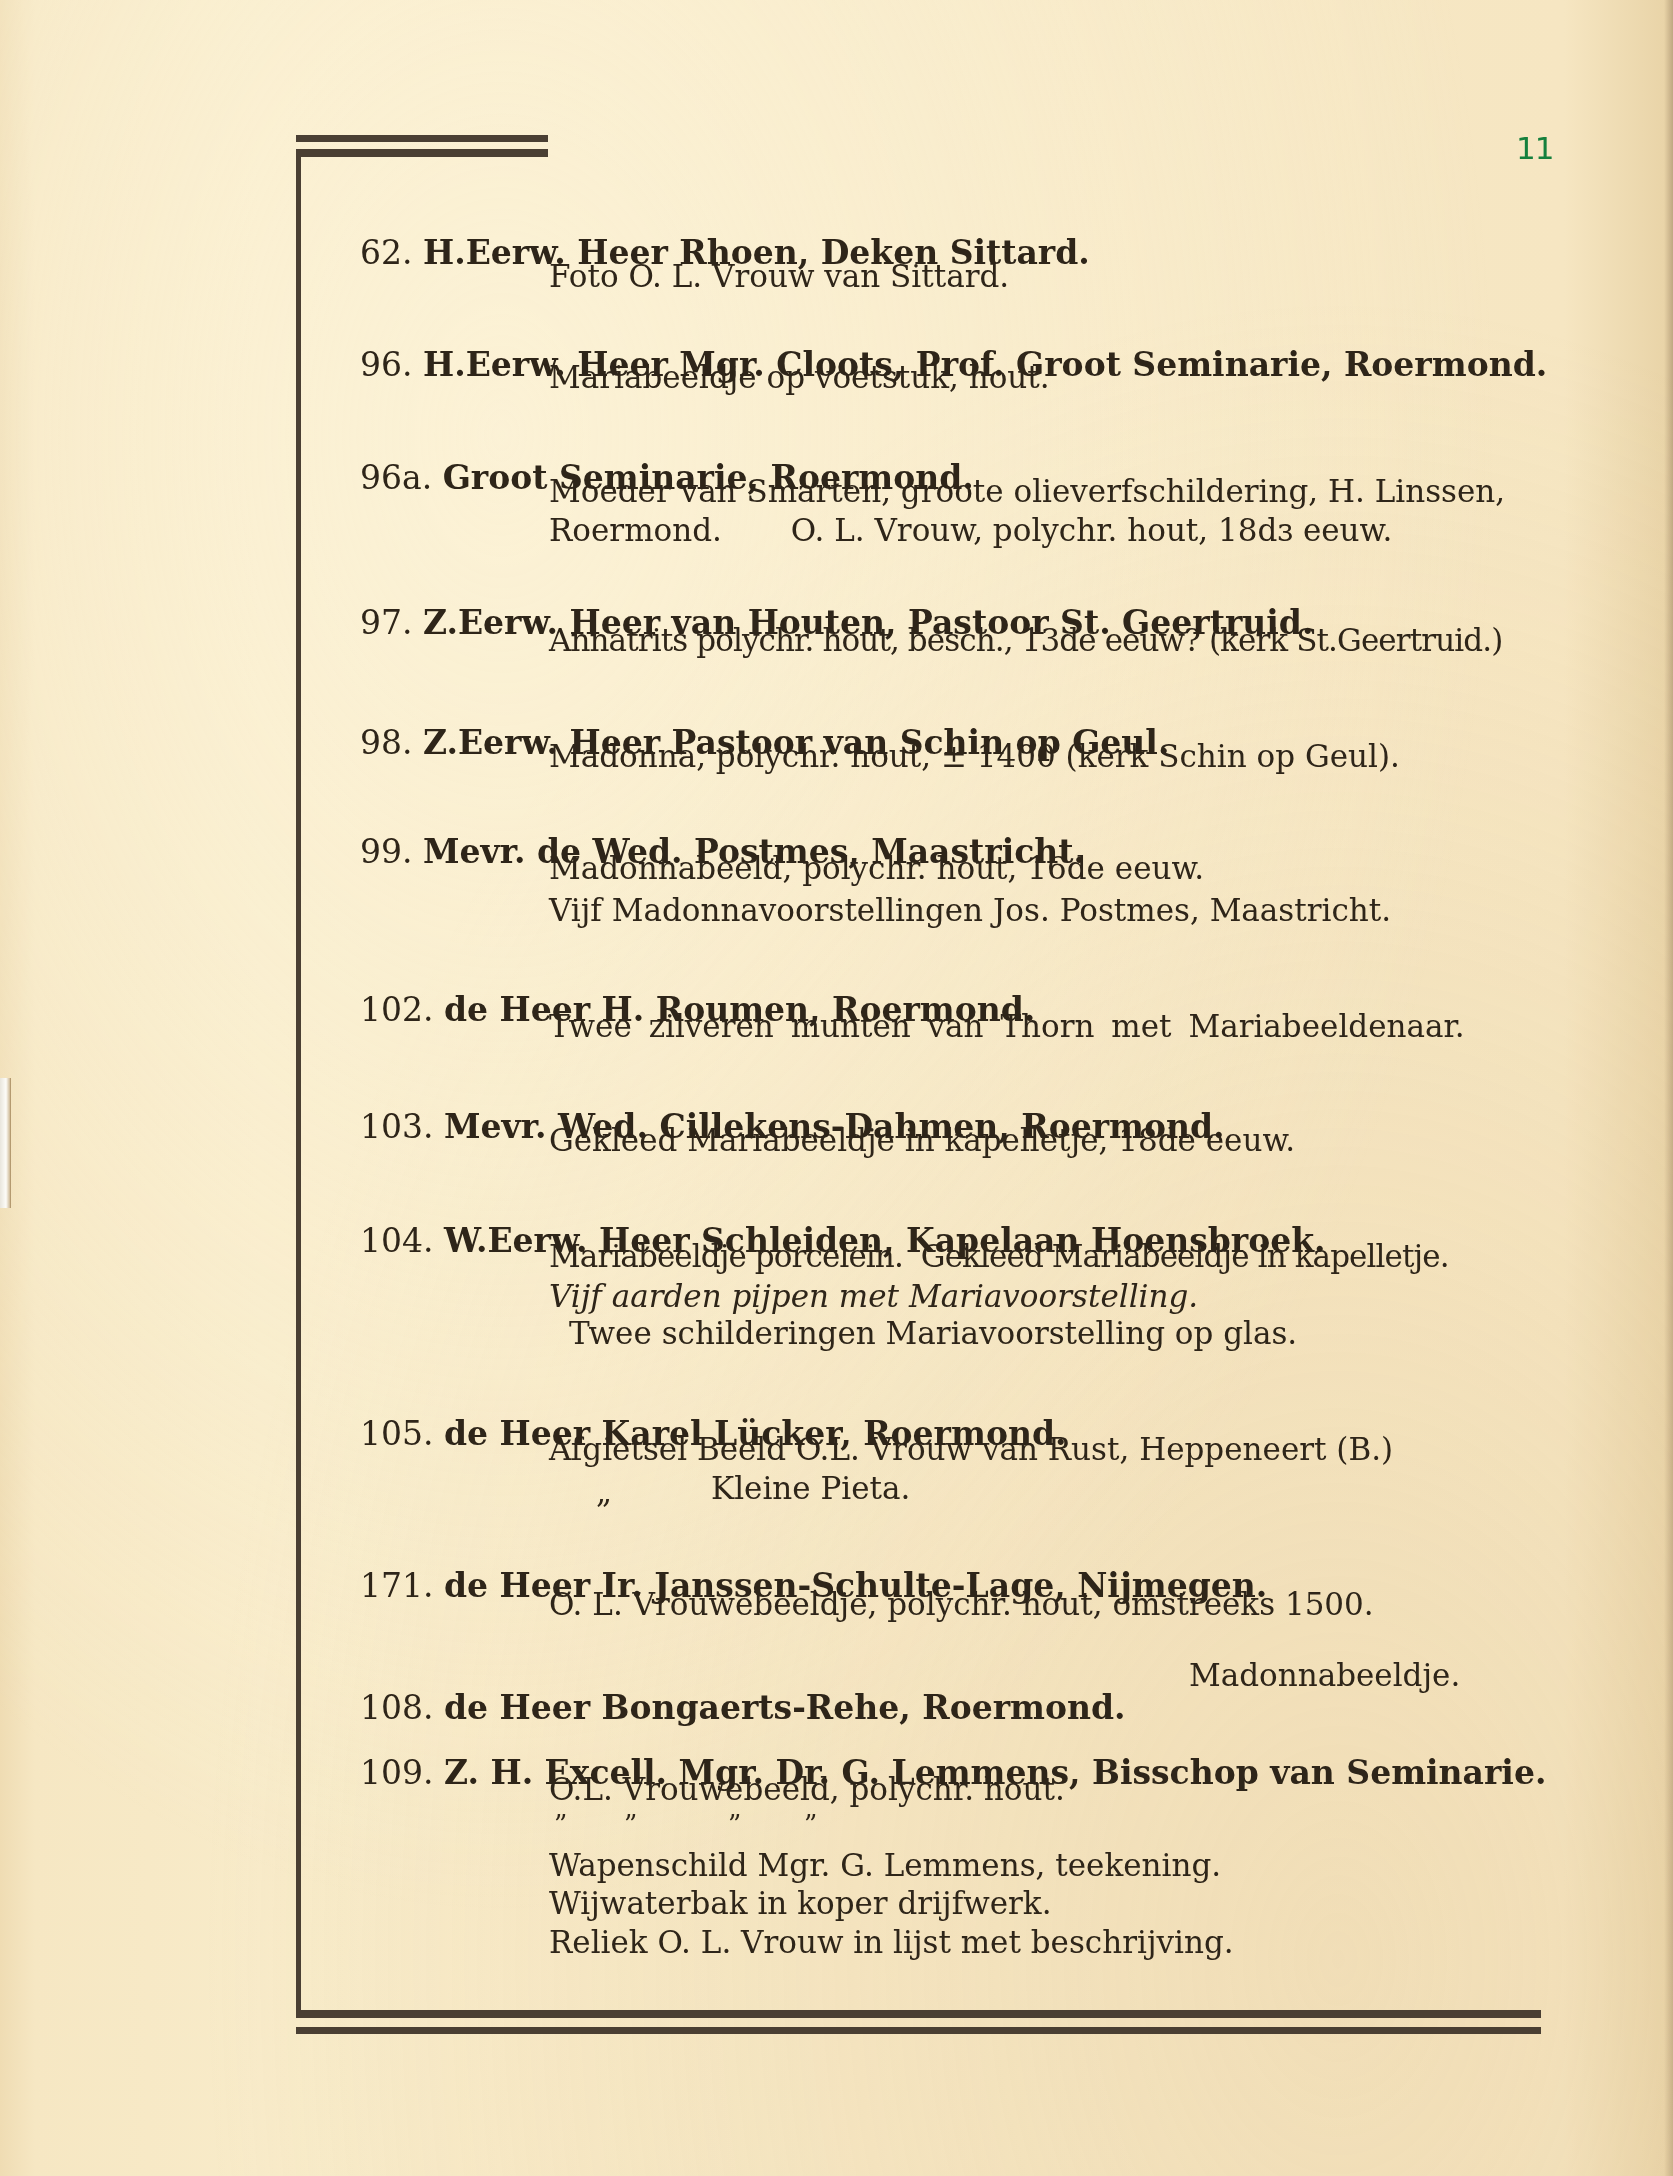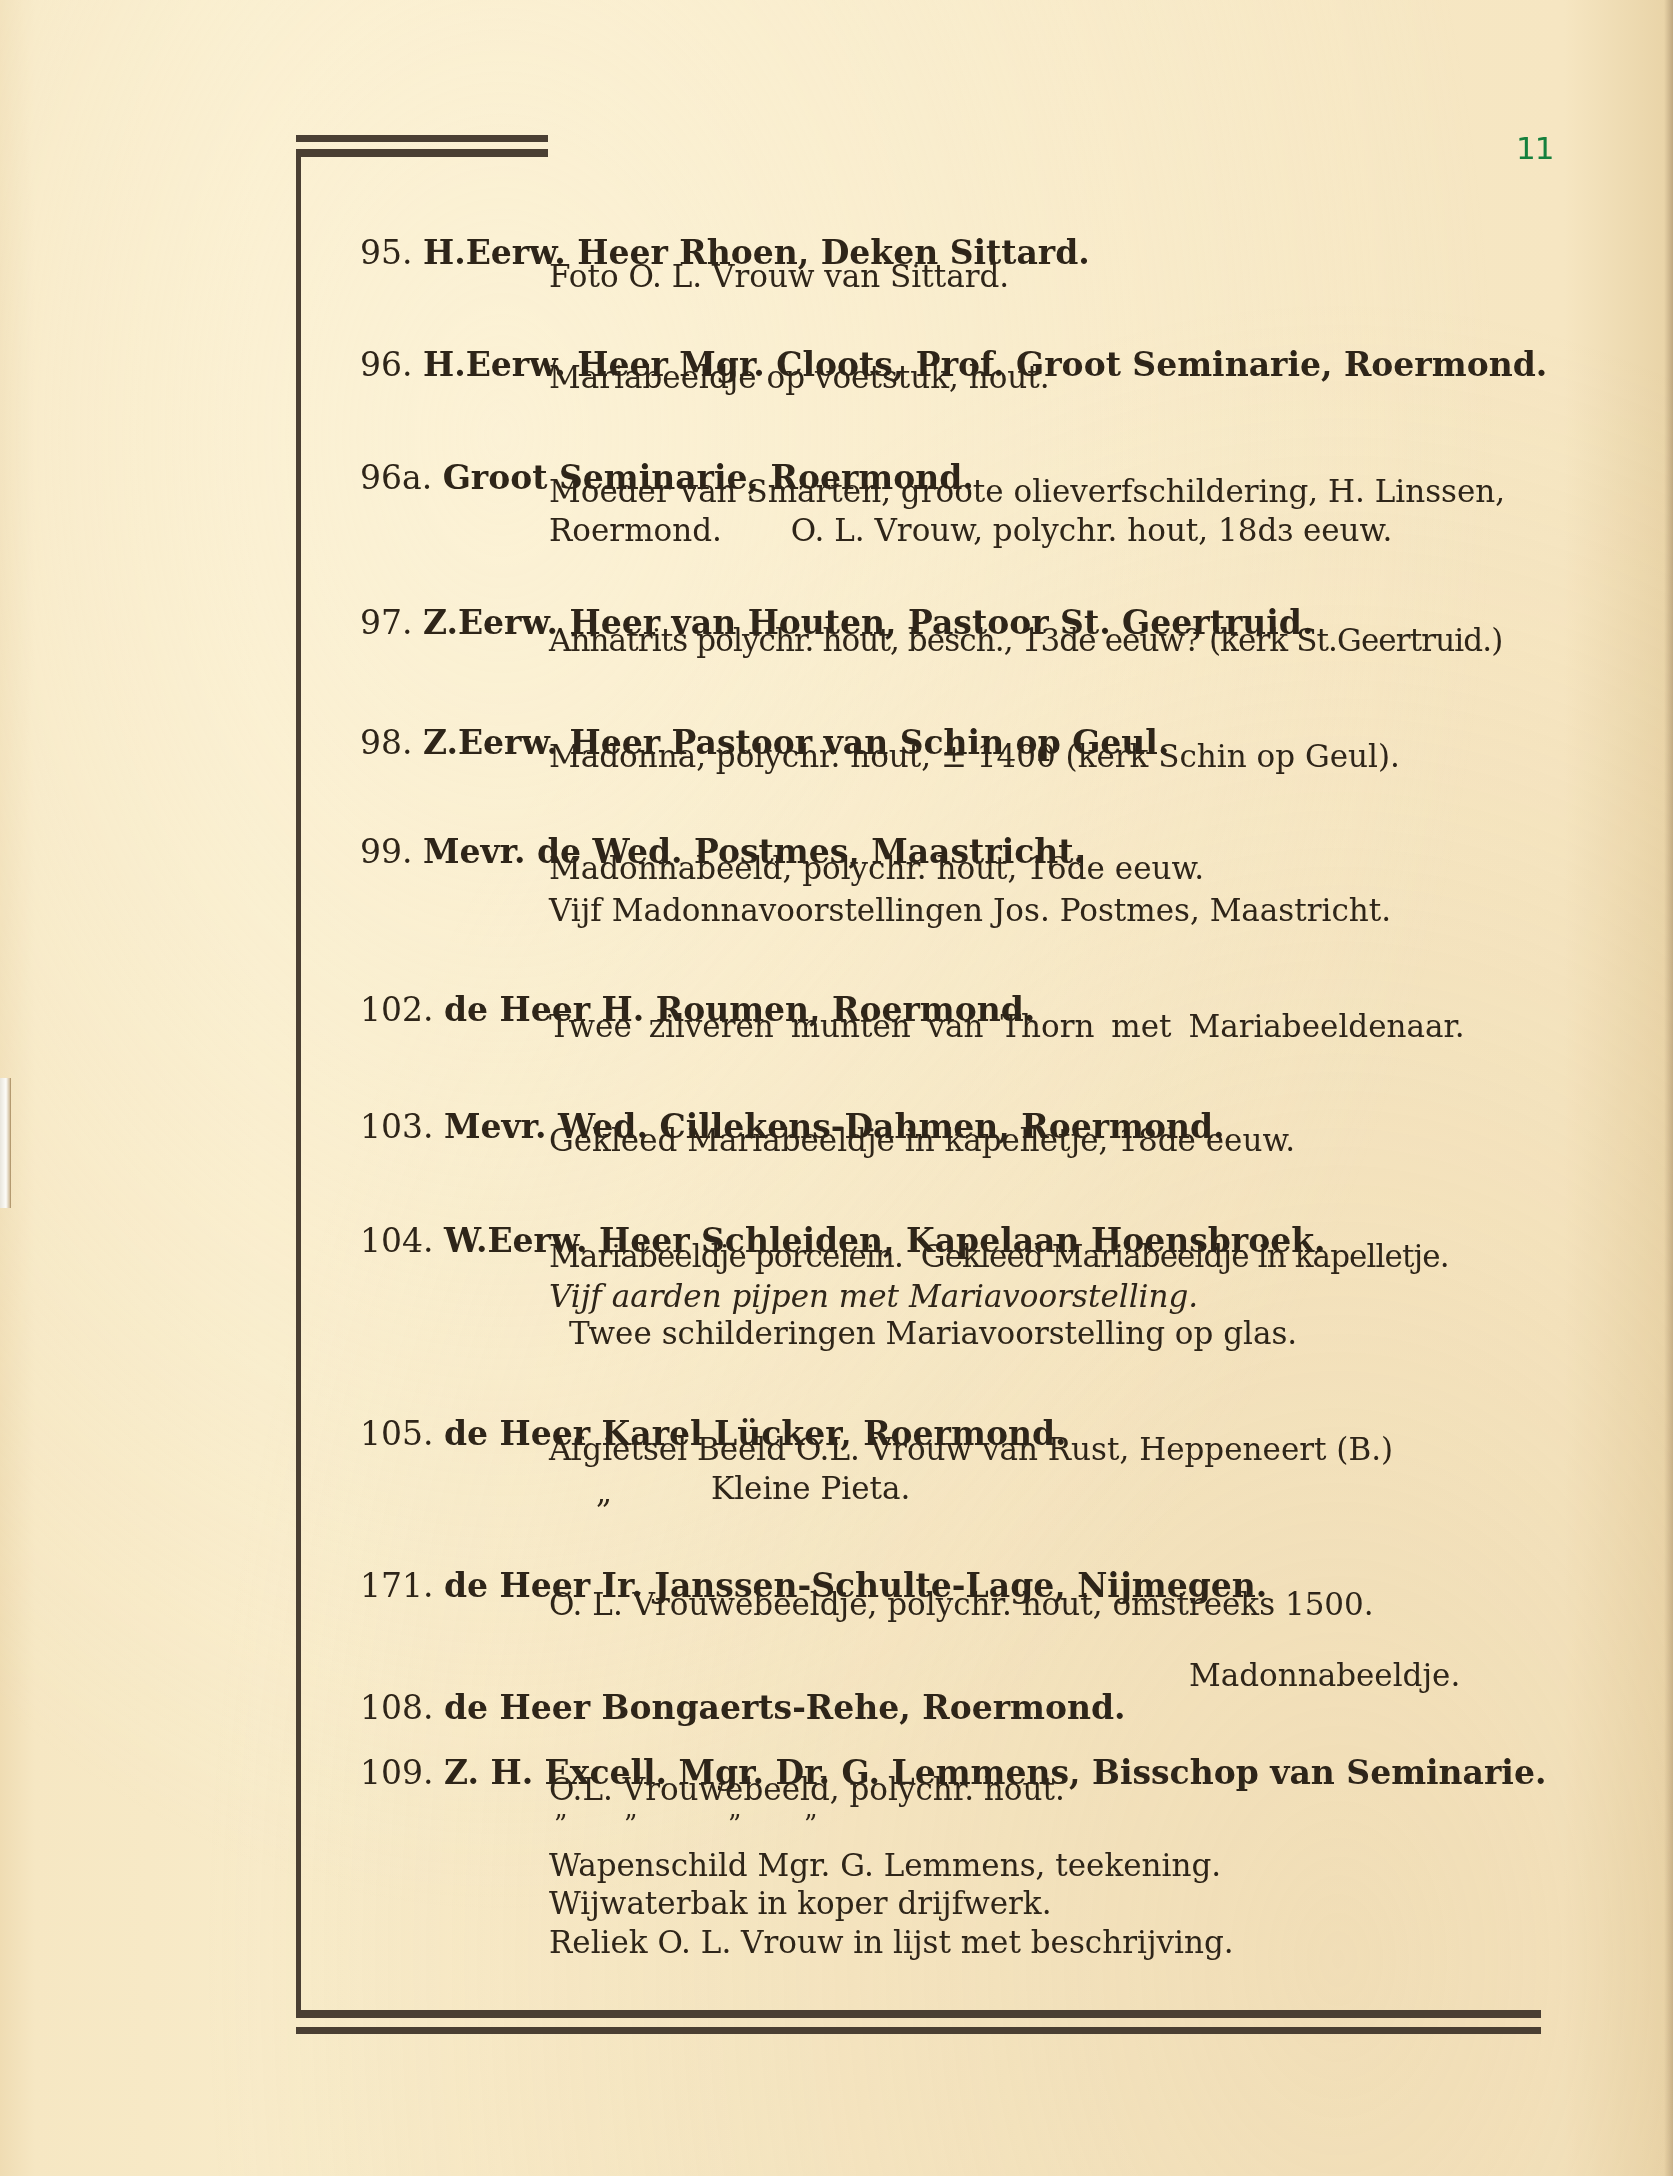--- a/index.html
+++ b/index.html
@@ -39,21 +39,21 @@
 
 <div class="rule top1"></div>
 <div class="rule top2"></div>
 <div class="rule vert"></div>
 <div class="rule bot1"></div>
 <div class="rule bot2"></div>
 
 <div class="pagenum">11</div>
 
 <div class="line head" style="left:339px; top:203px;">
-  <span class="num">95.</span> <span class="name">H.Eerw. Heer Rhoen, Deken Sittard.</span>
+  <span class="num">62.</span> <span class="name">H.Eerw. Heer Rhoen, Deken Sittard.</span>
 </div>
 <div class="line detail" style="top:261px;">Foto O. L. Vrouw van Sittard.</div>
 
 <div class="line head" style="left:339px; top:315px;">
   <span class="num">96.</span> <span class="name">H.Eerw. Heer Mgr. Cloots, Prof. Groot Seminarie, Roermond.</span>
 </div>
 <div class="line detail" style="top:362px;">Mariabeeldje op voetstuk, hout.</div>
 
 <div class="line head" style="left:339px; top:428px;">
   <span class="num">96a.</span> <span class="name">Groot Seminarie, Roermond.</span>

